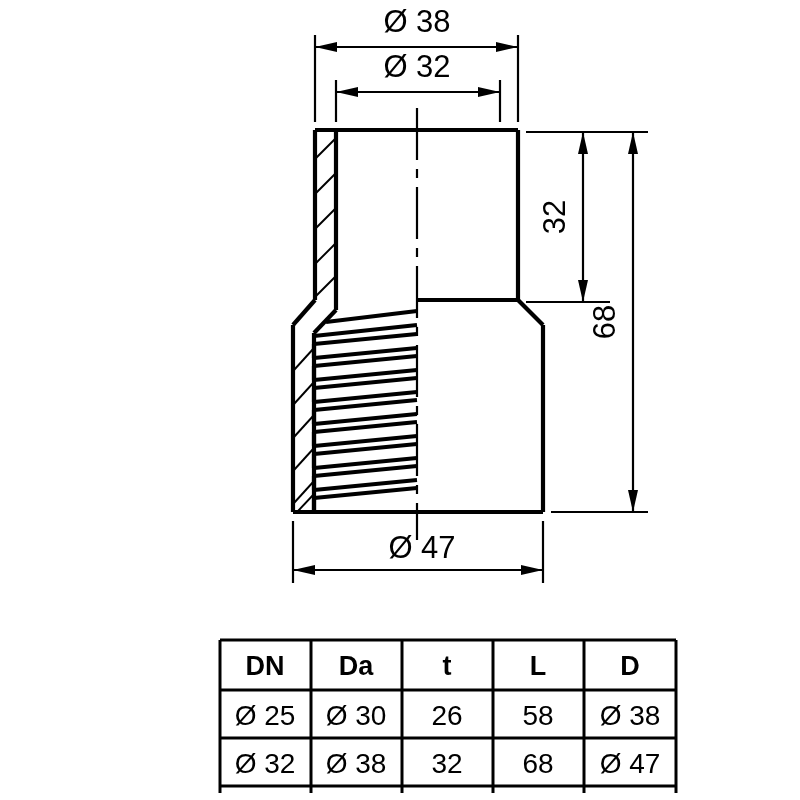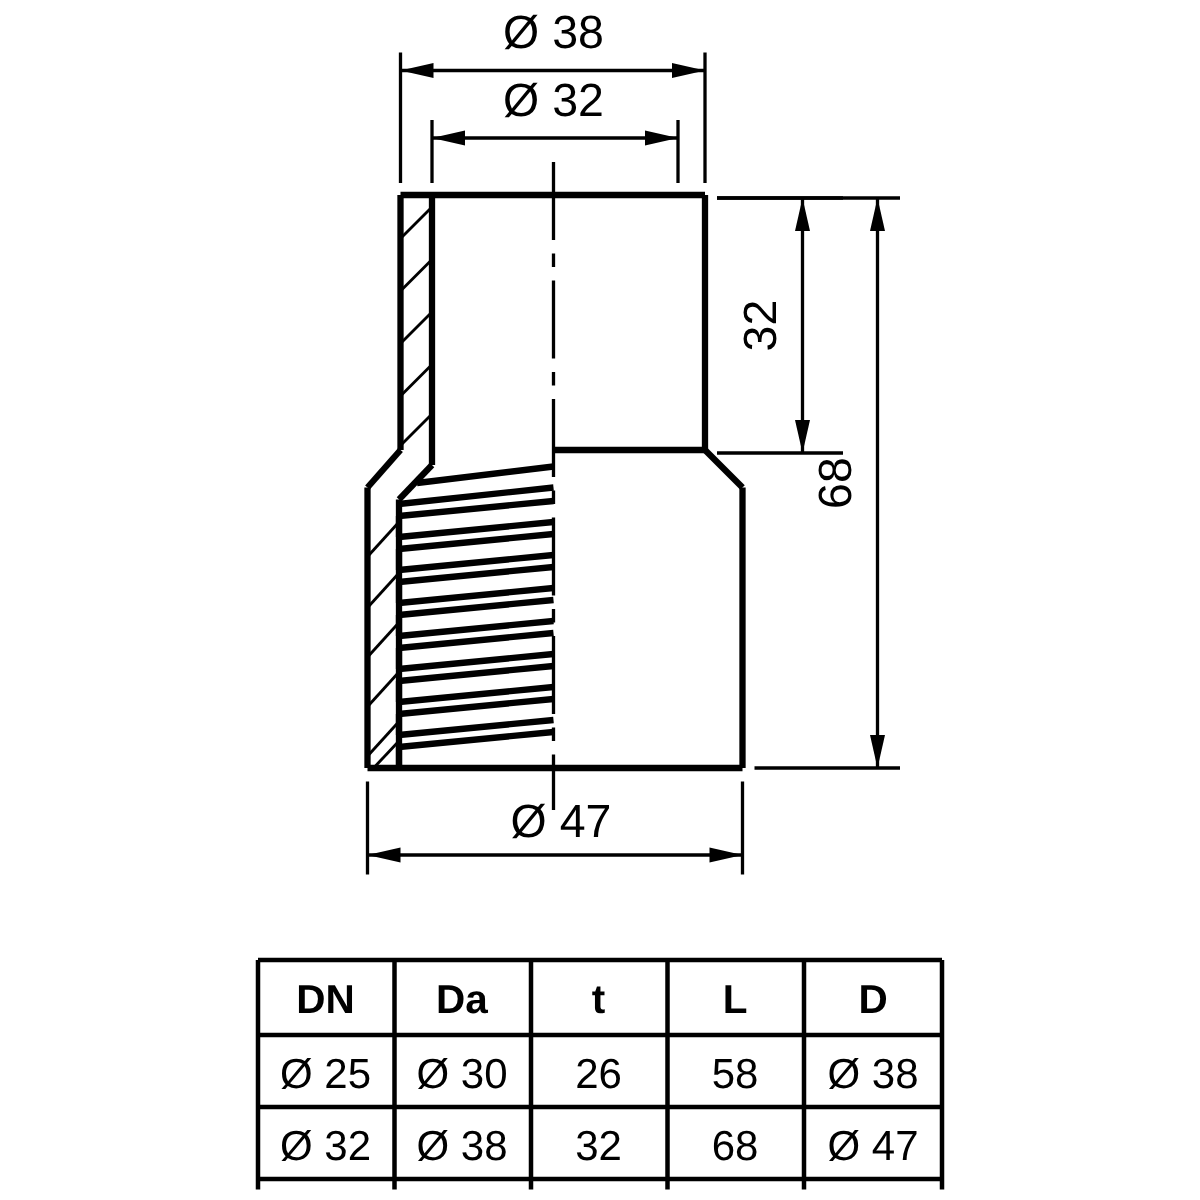--- a/index.html
+++ b/index.html
@@ -13,20 +13,21 @@
     height: 800px;
     font-family: "Liberation Sans", sans-serif;
     color: #000000;
     overflow: hidden;
     position: relative;
   }
   #stage {
     position: relative;
     width: 646px;
     height: 800px;
+    margin-left: 48px;
   }
   #drawing {
     position: absolute;
     left: 0;
     top: 0;
     width: 800px;
     height: 800px;
     display: block;
   }
   .dim-text {

